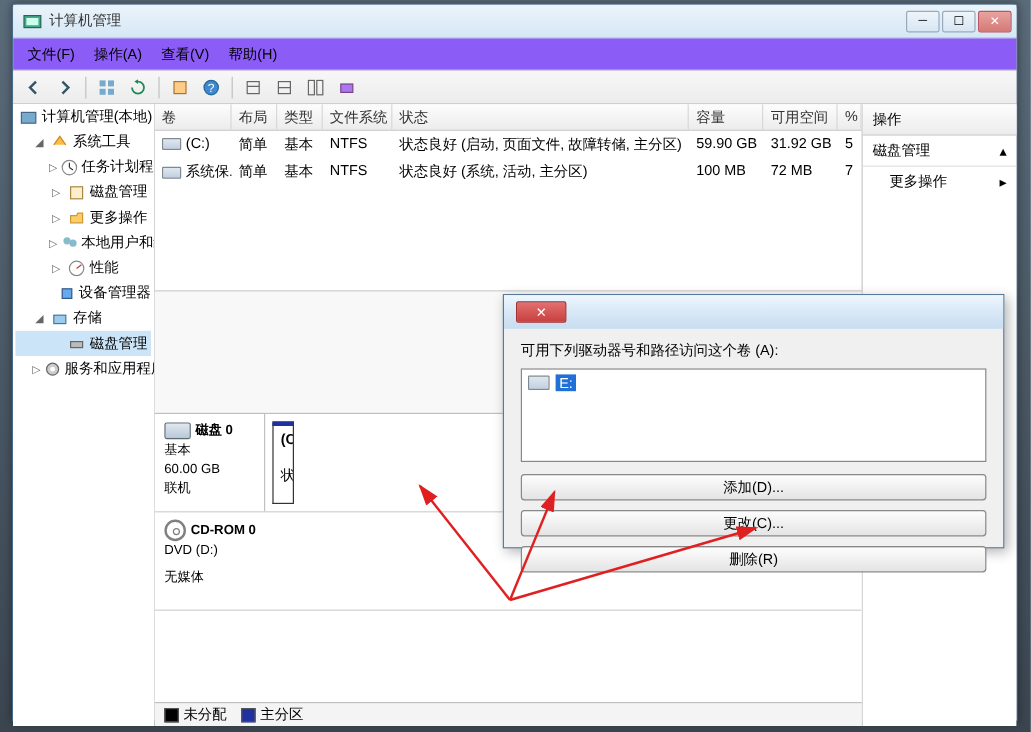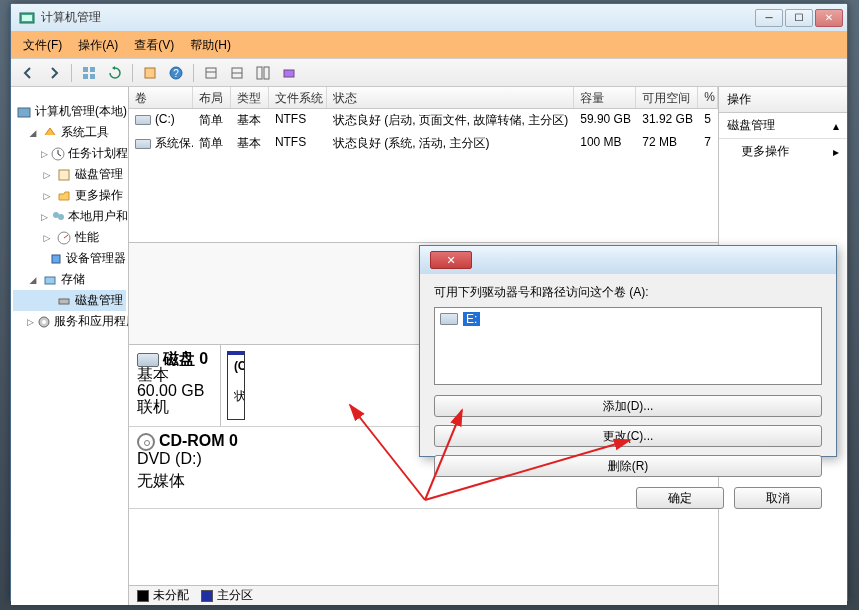--- a/index.html
+++ b/index.html
@@ -7,49 +7,49 @@
 
 .window { position: absolute; left: 10px; top: 3px; width: 838px; height: 598px; background: #f0f0f0; border: 1px solid #4a6a8a; border-radius: 4px 4px 0 0; box-shadow: 0 0 8px rgba(0,0,0,0.4); }
 
 .titlebar { height: 28px; background: linear-gradient(#eaf4fb, #d6e7f5); display: flex; align-items: center; padding: 0 4px 0 8px; border-bottom: 1px solid #b8c8d8; }
 .titlebar .ti { width: 16px; height: 16px; margin-right: 6px; }
 .titlebar .title { flex: 1; color: #333; font-family: Liberation Mono, monospace; }
 .winbtns { display: flex; gap: 2px; }
 .winbtn { width: 28px; height: 18px; background: linear-gradient(#eef5fb,#d8e6f2); border: 1px solid #9ab; border-radius: 2px; display: flex; align-items: center; justify-content: center; font-size: 10px; cursor: pointer; }
 .winbtn.close { background: linear-gradient(#e8a3a0,#d47a76); border-color: #b56; color: #fff; }
 
-.menubar { height: 22px; background: #fdba74; display: flex; align-items: center; padding: 13px 6px; border-bottom: 1px solid #d0d0d0; gap: 4px; }
+.menubar { height: 22px; background: #8b5cf6; display: flex; align-items: center; padding: 13px 6px; border-bottom: 1px solid #d0d0d0; gap: 4px; }
 .menuitem { padding: 2px 6px; cursor: pointer; }
 
 .toolbar { height: 28px; background: linear-gradient(#f7f7f7,#ececec); border-bottom: 1px solid #c8c8c8; display: flex; align-items: center; padding: 0 6px; gap: 4px; }
 .tbtn { width: 22px; height: 22px; display: flex; align-items: center; justify-content: center; border: 1px solid transparent; border-radius: 2px; cursor: pointer; }
 .tsep { width: 1px; height: 18px; background: #c0c0c0; margin: 0 2px; }
 
 .content { display: flex; height: calc(100% - 78px); }
-.tree { width: 164px; border-right: 1px solid #c0c0c0; background: #fff; padding: 14px 2px; overflow: auto; }
+.tree { width: 164px; border-right: 1px solid #c0c0c0; background: #fff; padding: 0 2px; overflow: auto; }
 .tnode { display: flex; align-items: center; padding: 2px 0; white-space: nowrap; cursor: pointer; }
 .tnode.sel { background: #cce4f7; }
 .twist { width: 12px; display: inline-flex; justify-content: center; color: #666; font-size: 9px; }
 .tico { width: 16px; height: 16px; margin: 0 3px; display: inline-flex; align-items: center; justify-content: center; }
 .indent1 { padding-left: 14px; }
 .indent2 { padding-left: 28px; }
 
 .mainpane { flex: 1; display: flex; flex-direction: column; background: #fff; border-right: 1px solid #c0c0c0; }
 .listhdr { display: flex; background: linear-gradient(#fdfdfd,#ececec); border-bottom: 1px solid #c8c8c8; height: 22px; }
 .lcol { border-right: 1px solid #d8d8d8; padding: 3px 6px; font-size: 12px; color: #333; overflow: hidden; white-space: nowrap; }
 .listbody { height: 134px; overflow: auto; border-bottom: 1px solid #c0c0c0; }
 .lrow { display: flex; padding: 1px 0; }
 .lcell { padding: 2px 6px; font-size: 12px; white-space: nowrap; overflow: hidden; }
 .volico { width: 16px; height: 10px; background: linear-gradient(#e0e8f0,#c0d0e0); border: 1px solid #808890; border-radius: 1px; display: inline-block; margin-right: 4px; vertical-align: middle; }
 
 .scrollgap { flex: 1; background: #f8f8f8; border-bottom: 1px solid #c0c0c0; }
 
 .diskpane { height: 240px; background: #fff; overflow: auto; position: relative; }
 .diskrow { display: flex; border-bottom: 1px solid #d0d0d0; min-height: 82px; }
-.diskinfo { width: 92px; padding: 6px 8px; border-right: 1px solid #c0c0c0; font-size: 16px; line-height: 16px; }
+.diskinfo { width: 92px; padding: 6px 8px; border-right: 1px solid #c0c0c0; font-size: 11px; line-height: 16px; }
 .diskico { width: 22px; height: 14px; background: linear-gradient(#e0e8f0,#b8c8d8); border: 1px solid #606870; border-radius: 2px; display: inline-block; vertical-align: middle; margin-right: 4px; }
 .cdico { width: 18px; height: 18px; border: 2px solid #808080; border-radius: 50%; display: inline-block; vertical-align: middle; margin-right: 4px; position: relative; }
 .cdico::after { content:""; position:absolute; left:5px; top:5px; width:4px; height:4px; border:1px solid #808080; border-radius:50%; }
 .diskparts { flex: 1; display: flex; padding: 6px; gap: 0; }
 .part { border: 1px solid #333; padding: 4px 6px; font-size: 12px; line-height: 15px; position: relative; overflow: hidden; }
 .part.primary { border-top: 4px solid #2030a0; }
 .part.hatched { background: repeating-linear-gradient(45deg, #fff, #fff 3px, #c8d0e0 3px, #c8d0e0 6px); }
 
 .legendbar { height: 20px; background: #f4f4f4; border-top: 1px solid #c0c0c0; display: flex; align-items: center; padding: 0 8px; gap: 12px; font-size: 12px; }
 .lgbox { width: 12px; height: 12px; display: inline-block; vertical-align: middle; margin-right: 4px; border: 1px solid #555; }
@@ -367,24 +367,20 @@
         <span class="driveico"></span>
         <span class="lbtext">E:</span>
       </div>
     </div>
     <div class="dlgbtns">
       <button class="btn">添加(D)...</button>
       <button class="btn">更改(C)...</button>
       <button class="btn">删除(R)</button>
     </div>
   </div>
-  <div class="dlgfoot">
-    <button class="btn">确定</button>
-    <button class="btn">取消</button>
-  </div>
 </div>
 
 <svg class="arrows" width="859" height="610">
   <defs>
       <marker id="ah" markerWidth="10" markerHeight="10" refX="8" refY="3" orient="auto">
         <path d="M0,0 L9,3 L0,6 Z" fill="#e02020"></path>
       </marker>
     </defs>
   <line x1="425" y1="500" x2="350" y2="405" stroke="#e02020" stroke-width="2" marker-end="url(#ah)"></line>
   <line x1="425" y1="500" x2="462" y2="410" stroke="#e02020" stroke-width="2" marker-end="url(#ah)"></line>

